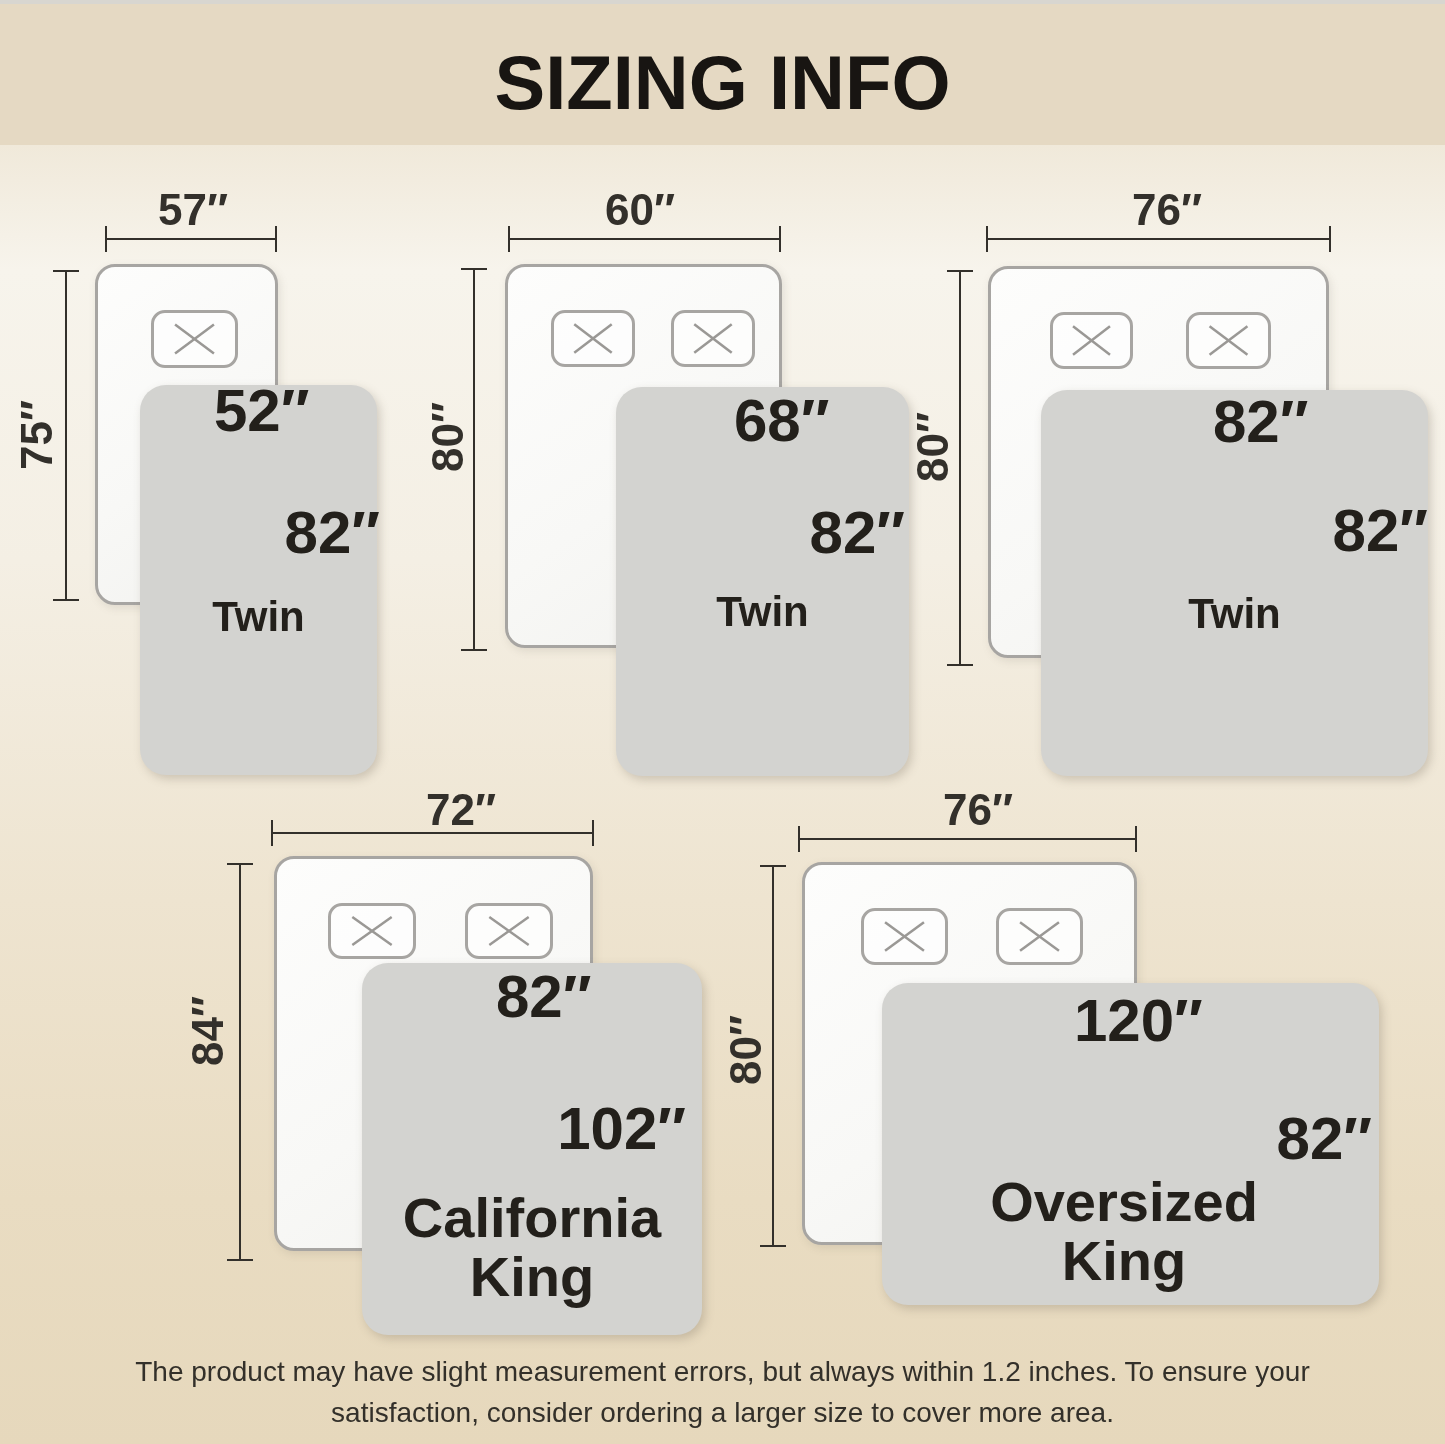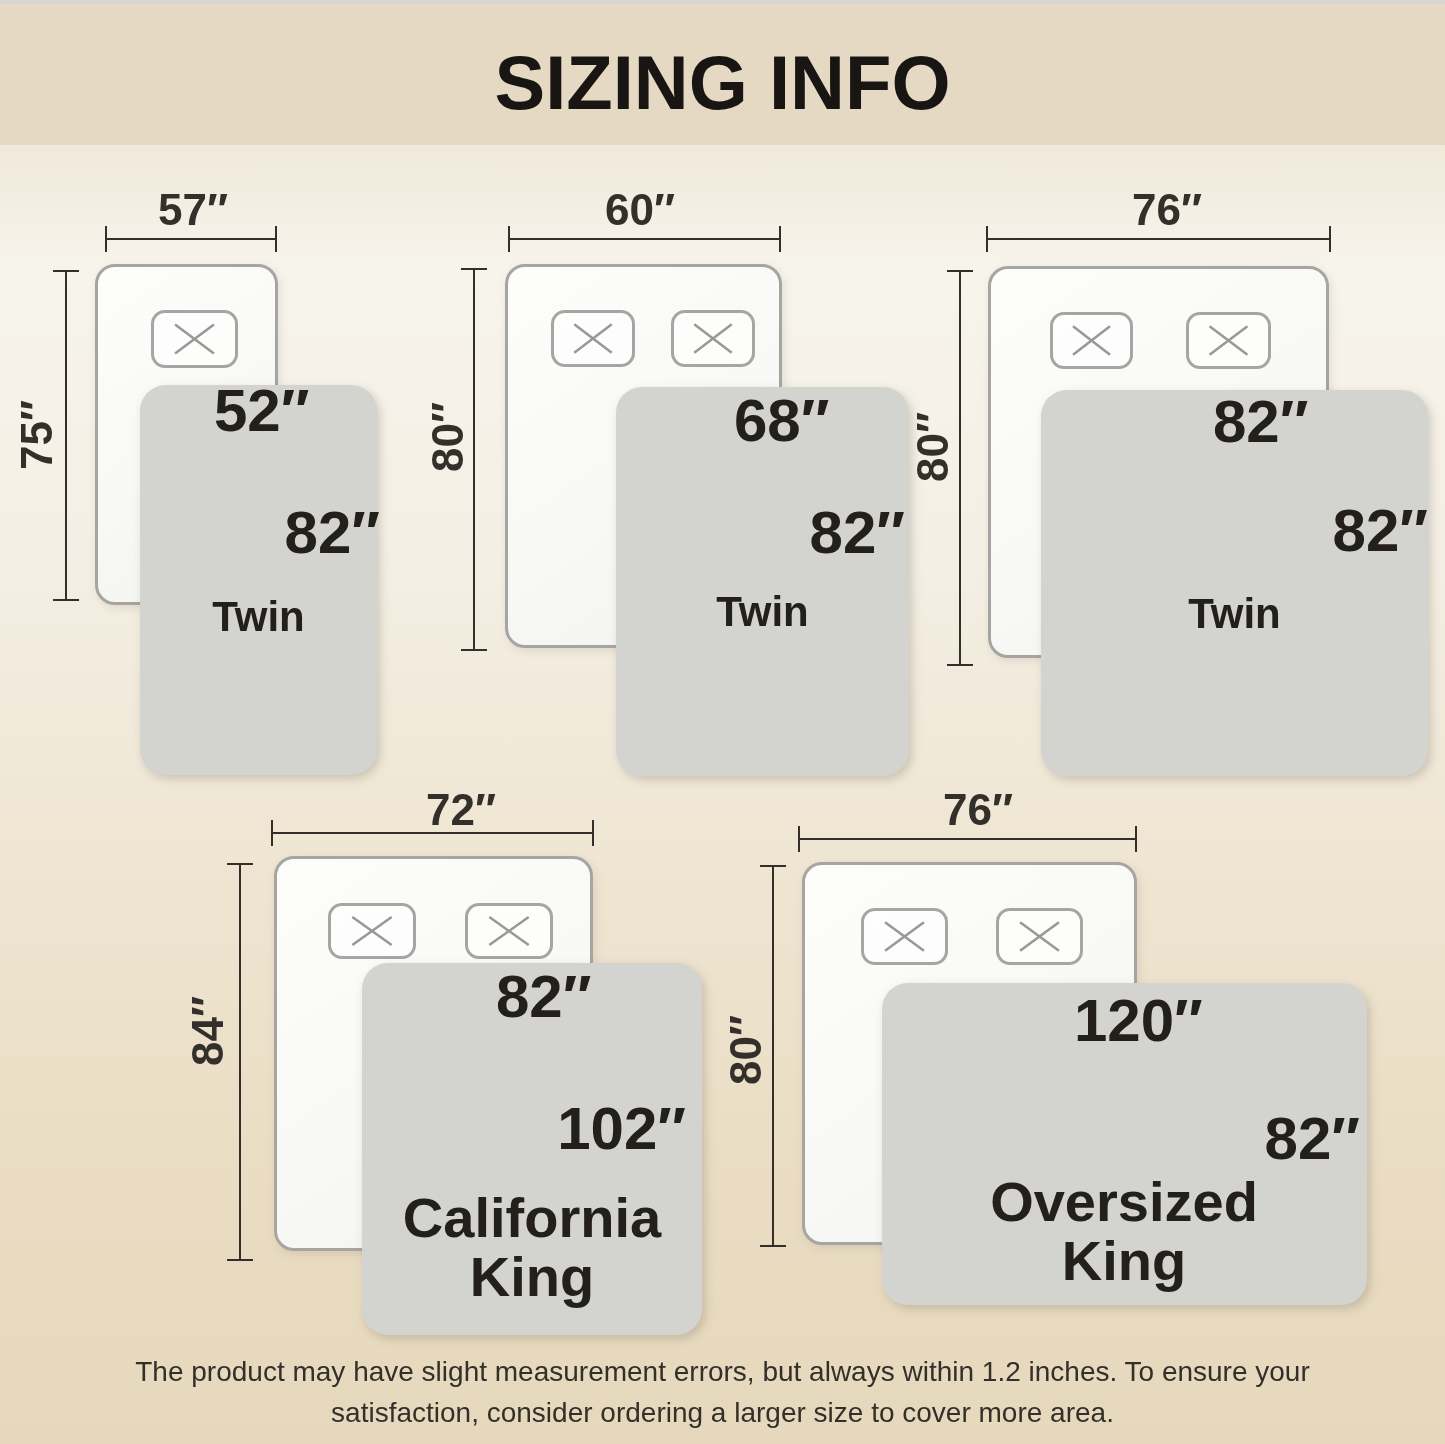--- a/index.html
+++ b/index.html
@@ -185,21 +185,21 @@
             <line x1="74%" y1="22%" x2="26%" y2="78%"></line>
           </svg>
       </div>
       <div class="pillow" style="left:191px;top:43px;width:87px;height:57px;">
         <svg width="100%" height="100%">
             <line x1="26%" y1="22%" x2="74%" y2="78%"></line>
             <line x1="74%" y1="22%" x2="26%" y2="78%"></line>
           </svg>
       </div>
     </div>
-    <div class="blanket" style="left:882px;top:983px;width:485px;height:322px;">
+    <div class="blanket" style="left:882px;top:983px;width:485px;height:322px;padding-left:12px;">
       <div class="bsize" style="left:192px;top:2px;">120″</div>
       <div class="bsize" style="right:7px;top:120px;">82″</div>
       <div class="bname" style="top:190px;left:82px;right:auto;width:320px;font-size:56px;">Oversized King</div>
     </div>
   </div>
 
   <div class="disclaimer">
     <div>The product may have slight measurement errors, but always within 1.2 inches. To ensure your</div>
     <div>satisfaction, consider ordering a larger size to cover more area.</div>
   </div>

